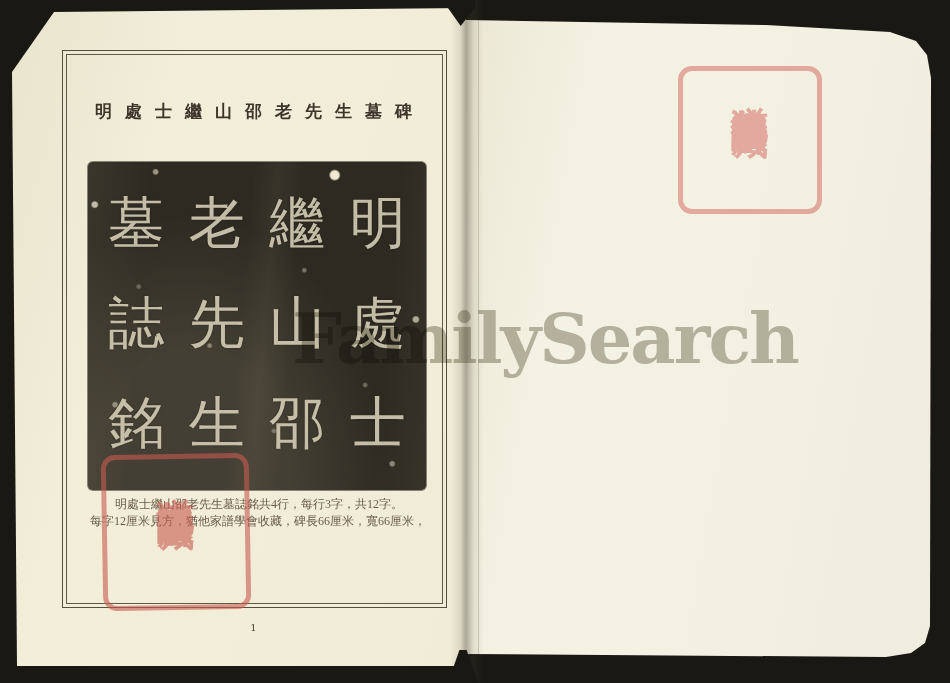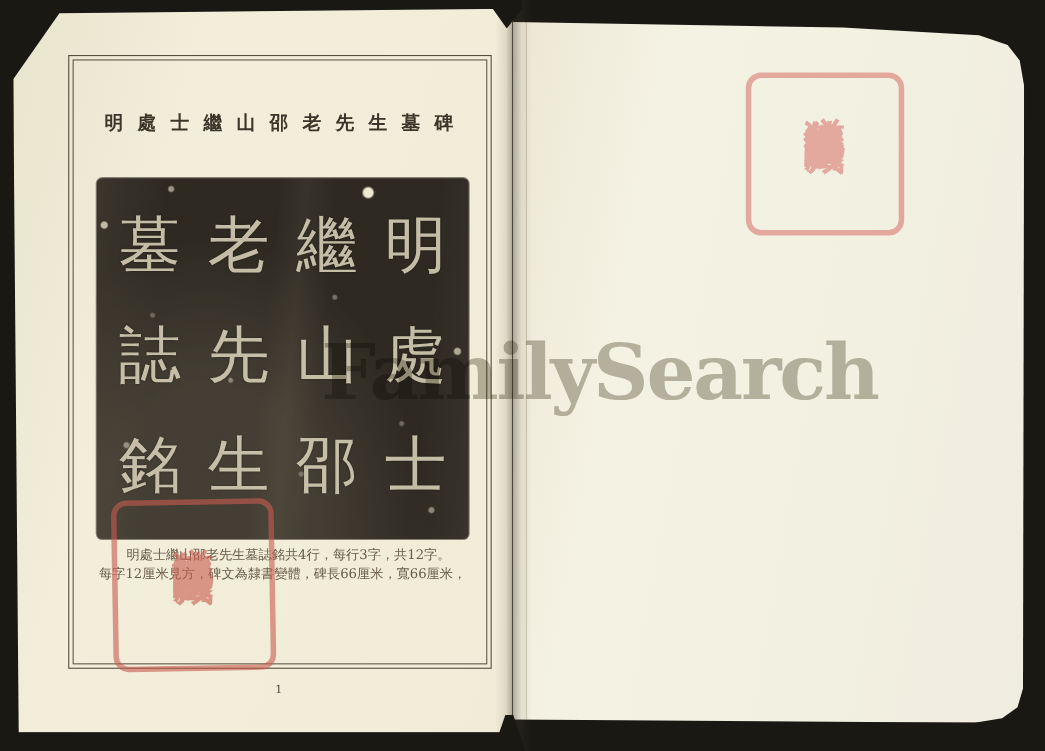--- a/index.html
+++ b/index.html
@@ -62,21 +62,21 @@
     position:absolute;left:8px;right:8px;top:12px;bottom:16px;
     display:grid;grid-template-columns:repeat(4,1fr);grid-template-rows:repeat(3,1fr);
   }
   .rub-char{
     display:flex;align-items:center;justify-content:center;
     font-size:56px;font-weight:400;color:#d5cdb5;opacity:.9;
     text-shadow:0 0 2px rgba(0,0,0,.45);
   }
 
   
-  .caption{position:absolute;left:78px;top:490px;width:348px;color:#685c49;font-size:12px;line-height:16.5px;}
+  .caption{position:absolute;left:78px;top:490px;width:348px;color:#685c49;font-size:12px;line-height:16.5px;font-family:Liberation Serif, serif;}
   .cap-line{white-space:nowrap;}
   .cap-line.indent{text-indent:25px;}
   .pagenum{position:absolute;left:50px;top:616px;width:383px;text-align:center;font-size:10px;color:#4d4637;}
 
   
   .watermark{
     position:absolute;left:292px;top:304px;z-index:4;
     font-family:"DejaVu Serif", serif;font-weight:bold;font-size:70px;line-height:1;
     letter-spacing:-2px;color:#bcbab0;mix-blend-mode:multiply;
     pointer-events:none;white-space:nowrap;
@@ -129,21 +129,21 @@
         <span class="rub-char">處</span>
         <span class="rub-char">銘</span>
         <span class="rub-char">生</span>
         <span class="rub-char">邵</span>
         <span class="rub-char">士</span>
       </div>
     </div>
 
     <div class="caption">
       <div class="cap-line indent">明處士繼山邵老先生墓誌銘共4行，每行3字，共12字。</div>
-      <div class="cap-line">每字12厘米見方，碑文為隸書變體，碑長66厘米，寬66厘米，</div>
+      <div class="cap-line">每字12厘米見方，猶他家譜學會收藏，碑長66厘米，寬66厘米，</div>
     </div>
 
     <div class="pagenum">1</div>
   </div>
 
   <div class="page page-right">
     <div class="crease"></div>
   </div>
 
   <div class="watermark">FamilySearch</div>

